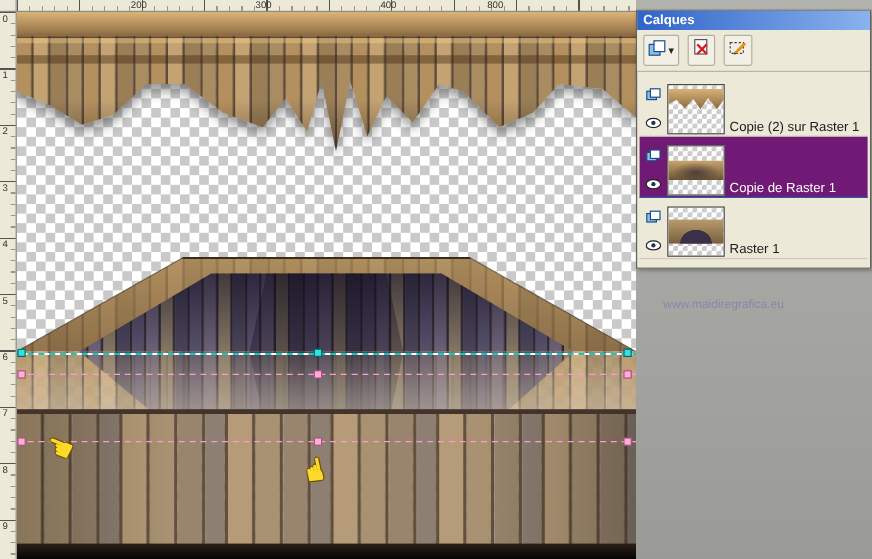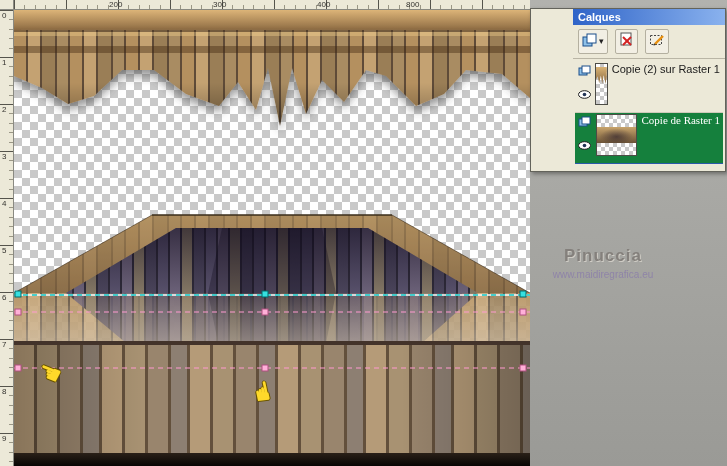--- a/index.html
+++ b/index.html
@@ -37,32 +37,32 @@
   
   .workspace-right{position:absolute;left:530px;top:0;width:197px;height:466px;
     background:linear-gradient(#b2b2ae,#9a9a96);z-index:2;}
   .watermark{position:absolute;left:533px;top:246px;width:140px;text-align:center;z-index:3;}
   .wm1{font-size:17px;font-weight:bold;color:#84807c;letter-spacing:1px;
     text-shadow:1px 1px 0 #cfccc5;}
   .wm2{font-size:10px;color:#8f84a8;margin-top:3px;}
 
   
   .palette{position:absolute;left:530px;top:8px;width:196px;background:#ece9d8;
-    border:1px solid #63635b;box-shadow:2px 2px 4px rgba(0,0,0,.35);z-index:10;box-sizing:border-box;padding-left:42px;}
+    border:1px solid #63635b;box-shadow:2px 2px 4px rgba(0,0,0,.35);z-index:10;box-sizing:border-box;}
   .palette-title{height:16px;background:linear-gradient(90deg,#2f64c8,#8ab2ee);
     color:#fff;font-size:11px;font-weight:bold;display:flex;align-items:center;padding:0 5px;}
   .palette-toolbar{display:flex;gap:7px;padding:4px 5px;background:#ece9d8;
     border-bottom:1px solid #b9b5a5;}
   .tb{display:flex;align-items:center;gap:2px;background:#f2efe4;border:1px solid #b4b0a0;
     border-radius:2px;padding:2px 3px;cursor:default;}
   .tb .arr{font-size:9px;color:#222;line-height:9px;}
   .layer-list{padding:3px 2px 7px 2px;}
-  .layer-row{display:flex;align-items:flex-start;gap:4px;height:48px;padding:1px 3px;
+  .layer-row{display:flex;align-items:flex-end;gap:4px;height:48px;padding:1px 3px;
     border-bottom:1px solid #cfcaba;background:#ece9d8;box-sizing:content-box;}
-  .layer-row.selected{background:#15803d;border-bottom-color:#2a5aa8;font-family:Liberation Serif, serif;}
+  .layer-row.selected{background:#701a75;border-bottom-color:#2a5aa8;}
   .layer-row.selected .layer-label{color:#fff;}
   .row-icons{width:16px;height:40px;display:flex;flex-direction:column;
     justify-content:space-between;align-items:center;}
   .thumb{position:relative;width:46px;height:40px;border:1px solid #4c4c46;overflow:hidden;
     background-color:#fff;
     background-image:linear-gradient(45deg,#c9c9c9 25%,transparent 25% 75%,#c9c9c9 75%),
                      linear-gradient(45deg,#c9c9c9 25%,transparent 25% 75%,#c9c9c9 75%);
     background-size:8px 8px;background-position:0 0,4px 4px;}
   .thumb-art{position:absolute;left:0;right:0;}
   .t1{top:3px;height:17px;background:linear-gradient(#d8b274,#8a6a42);
@@ -244,21 +244,20 @@
         </g>
       </g>
     </svg>
   </div>
 
   <div class="hand hand1">☚</div>
   <div class="hand hand2">☚</div>
 
   <div class="workspace-right"></div>
   <div class="watermark">
-    <div class="wm1">Pinuccia</div>
     <div class="wm2">www.maidiregrafica.eu</div>
   </div>
 
   <div class="palette">
     <div class="palette-title">
       <span>Calques</span>
     </div>
 
     <div class="palette-toolbar">
       <div class="tb">
@@ -327,17 +326,37 @@
               <circle cx="6.5" cy="4.5" r="1.8" fill="#223355"></circle>
             </svg>
           </span>
         </div>
         <div class="thumb">
             <div class="thumb-art t2"></div>
           </div>
         <div class="layer-label">Copie de Raster 1</div>
       </div>
 
+      <div class="layer-row">
+        <div class="row-icons">
+          <span>
+            <svg width="13" height="12" viewBox="0 0 13 12">
+              <rect x="1" y="3" width="8" height="7" fill="#8fc1e8" stroke="#1a4e8a"></rect>
+              <rect x="4" y="1" width="8" height="7" fill="#ffffff" stroke="#1a4e8a"></rect>
+            </svg>
+          </span>
+          <span>
+            <svg width="13" height="9" viewBox="0 0 13 9">
+              <ellipse cx="6.5" cy="4.5" rx="6" ry="3.8" fill="#fff" stroke="#222"></ellipse>
+              <circle cx="6.5" cy="4.5" r="1.8" fill="#223355"></circle>
+            </svg>
+          </span>
+        </div>
+        <div class="thumb">
+            <div class="thumb-art t3"></div>
+          </div>
+        <div class="layer-label">Raster 1</div>
+      </div>
 
     </div>
   </div>
 
 </div>
 
 </body></html>

